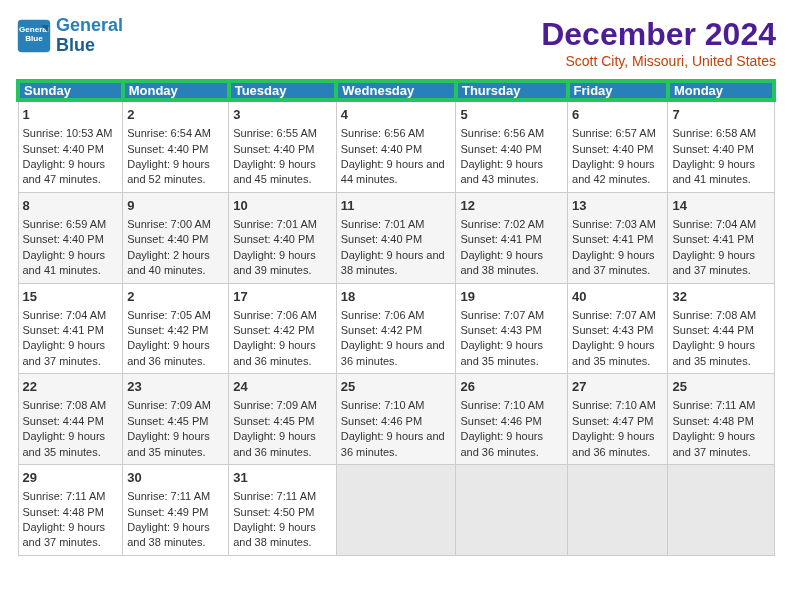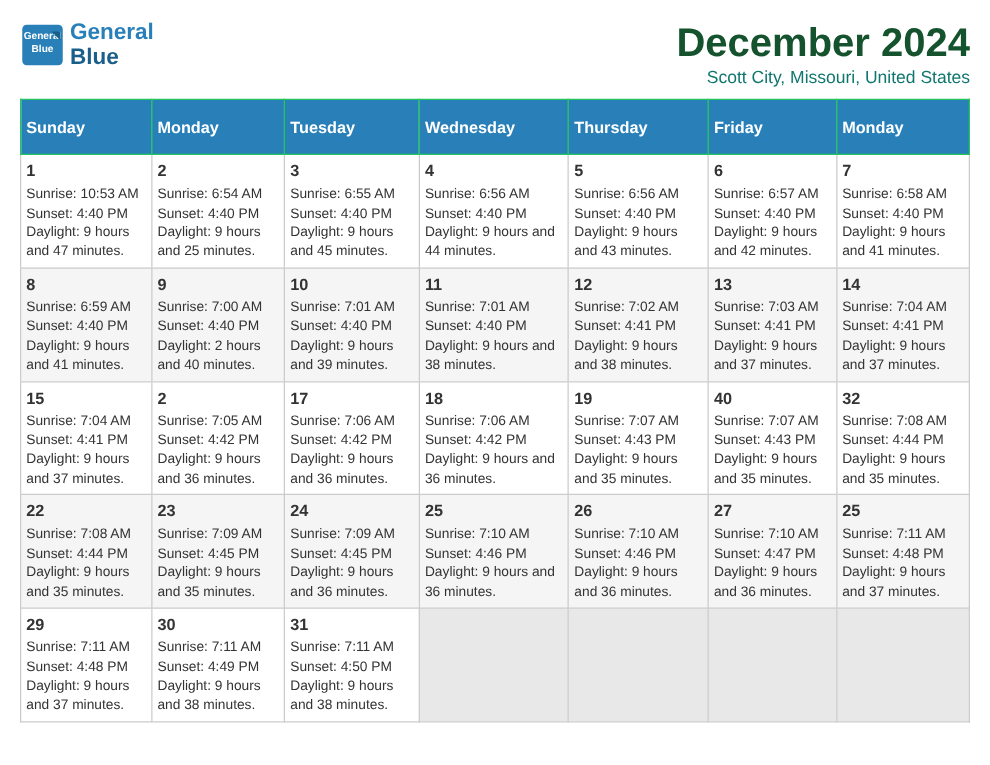--- a/index.html
+++ b/index.html
@@ -33,39 +33,39 @@
     .logo-icon {
       width: 36px;
       height: 36px;
     }
     .title-block {
       text-align: right;
     }
     .main-title {
       font-size: 32px;
       font-weight: bold;
-      color: #14532d;
+      color: #4c1d95;
     }
     .subtitle {
       font-size: 14px;
-      color: #0f766e;
+      color: #c2410c;
     }
     table {
       width: 100%;
       border-collapse: collapse;
       font-size: 11px;
     }
     thead th {
       background: #2980b9;
       color: #fff;
       font-size: 13px;
       font-weight: bold;
-      padding: 14px 4px;
+      padding: 0 4px;
       text-align: left;
-      border: 1px solid #22c55e;
+      border: 4px solid #22c55e;
     }
     tbody tr {
       vertical-align: top;
     }
     tbody td {
       border: 1px solid #ccc;
       padding: 4px 4px;
       height: 80px;
       color: #333;
       line-height: 1.4;
@@ -126,21 +126,21 @@
         <td>
           <span class="day-num">1</span>
           <div>Sunrise: 10:53 AM</div>
           <div>Sunset: 4:40 PM</div>
           <div>Daylight: 9 hours and 47 minutes.</div>
         </td>
         <td>
           <span class="day-num">2</span>
           <div>Sunrise: 6:54 AM</div>
           <div>Sunset: 4:40 PM</div>
-          <div>Daylight: 9 hours and 25 minutes.</div>
+          <div>Daylight: 9 hours and 52 minutes.</div>
         </td>
         <td>
           <span class="day-num">3</span>
           <div>Sunrise: 6:55 AM</div>
           <div>Sunset: 4:40 PM</div>
           <div>Daylight: 9 hours and 45 minutes.</div>
         </td>
         <td>
           <span class="day-num">4</span>
           <div>Sunrise: 6:56 AM</div>

